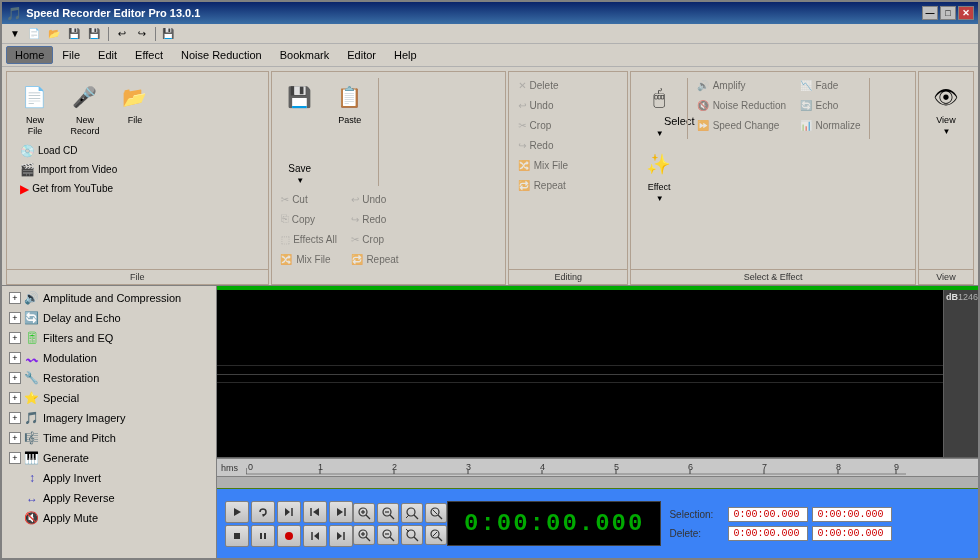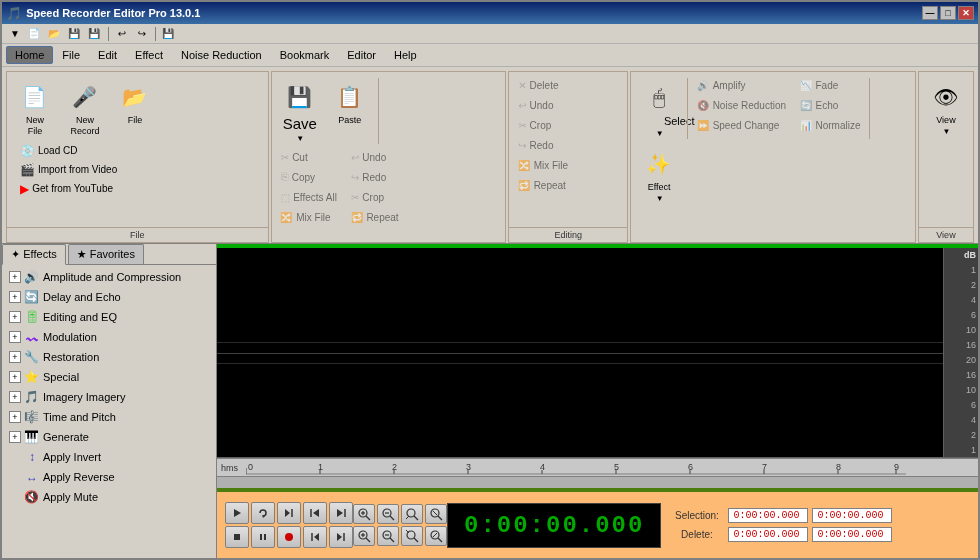--- a/index.html
+++ b/index.html
@@ -261,21 +261,21 @@
       border-bottom: 1px solid #606060;
     }
     .db-scale {
       position: absolute;
       right: 0;
       top: 0;
       bottom: 0;
       width: 35px;
       background: #404040;
       display: flex;
-      flex-direction: column;
+      flex-direction: row;
       justify-content: space-between;
       padding: 2px 2px;
       font-size: 9px;
       color: #c0c0c0;
       border-left: 1px solid #606060;
     }
     .db-label {
       font-size: 9px;
       color: #b0b0b0;
       text-align: right;
@@ -288,22 +288,22 @@
       align-items: center;
       padding: 0 4px;
       font-size: 9px;
       color: #333;
       position: relative;
       overflow: hidden;
     }
     
     .transport-area {
       height: 70px;
-      background: #fdba74;
-      border-top: 4px solid #4d7c0f;
+      background: #3b82f6;
+      border-top: 1px solid #4d7c0f;
       display: flex;
       align-items: center;
       padding: 4px 8px;
       gap: 0;
     }
     .transport-group {
       display: flex;
       gap: 2px;
       flex-direction: column;
     }
@@ -367,21 +367,21 @@
     }
     .sel-row {
       display: flex;
       align-items: center;
       gap: 4px;
     }
     .sel-label {
       font-size: 10px;
       color: #333;
       width: 55px;
-      text-align: center;
+      text-align: left;
     }
     .sel-value {
       background: white;
       border: 1px solid #808080;
       padding: 1px 4px;
       font-size: 10px;
       color: #cc0000;
       min-width: 80px;
       font-family: 'Courier New', monospace;
     }
@@ -481,21 +481,21 @@
           </div>
         </div>
         <div class="ribbon-group-label">File</div>
       </div>
 
       <div class="ribbon-group" style="min-width:160px;">
         <div class="ribbon-group-content">
 
           <div class="ribbon-btn-large" style="min-height:58px; position:relative;">
             <div class="icon">💾</div>
-            <span style="font-size:15px;">Save</span>
+            <span style="font-size:10px;margin-top:48px;">Save</span>
             <span class="ribbon-dropdown-arrow">▼</span>
           </div>
 
           <div class="ribbon-btn-large" style="min-height:58px; position:relative;">
             <div class="icon">📋</div>
             <span style="font-size:9px;">Paste</span>
           </div>
           <div class="ribbon-sep"></div>
 
           <div style="display:flex; gap:4px;">
@@ -611,65 +611,56 @@
               </div>
             </div>
           </div>
           <div class="ribbon-sep"></div>
           <div class="ribbon-btn-large">
             <div class="icon">✨</div>
             <span style="font-size:9px;">Effect</span>
             <span class="ribbon-dropdown-arrow">▼</span>
           </div>
         </div>
+        <div class="ribbon-group-label">Select &amp; Effect</div>
       </div>
 
       <div class="ribbon-group" style="min-width:55px;">
         <div class="ribbon-group-content">
           <div class="ribbon-btn-large">
             <div class="icon">👁</div>
             <span style="font-size:9px;">View</span>
             <span class="ribbon-dropdown-arrow">▼</span>
           </div>
         </div>
         <div class="ribbon-group-label">View</div>
       </div>
 
     </div>
   </div>
 
   <div class="main-content">
 
     <div class="left-panel">
-      <div class="panel-tabs">
-        <div class="panel-tab active">
-          <span>✦</span>
-          <span>Effects</span>
-        </div>
-        <div class="panel-tab">
-          <span>★</span>
-          <span>Favorites</span>
-        </div>
-      </div>
       <div class="panel-content">
 
         <div class="tree-item">
           <div class="tree-expand">+</div>
           <div class="tree-icon" style="color:#e87020;">🔊</div>
           <span>Amplitude and Compression</span>
         </div>
         <div class="tree-item">
           <div class="tree-expand">+</div>
           <div class="tree-icon" style="color:#2080e8;">🔄</div>
           <span>Delay and Echo</span>
         </div>
         <div class="tree-item">
           <div class="tree-expand">+</div>
           <div class="tree-icon" style="color:#20c820;">🎚</div>
-          <span>Editing and EQ</span>
+          <span>Filters and EQ</span>
         </div>
         <div class="tree-item">
           <div class="tree-expand">+</div>
           <div class="tree-icon" style="color:#8020e8;">〰</div>
           <span>Modulation</span>
         </div>
         <div class="tree-item">
           <div class="tree-expand">+</div>
           <div class="tree-icon" style="color:#e82020;">🔧</div>
           <span>Restoration</span>

